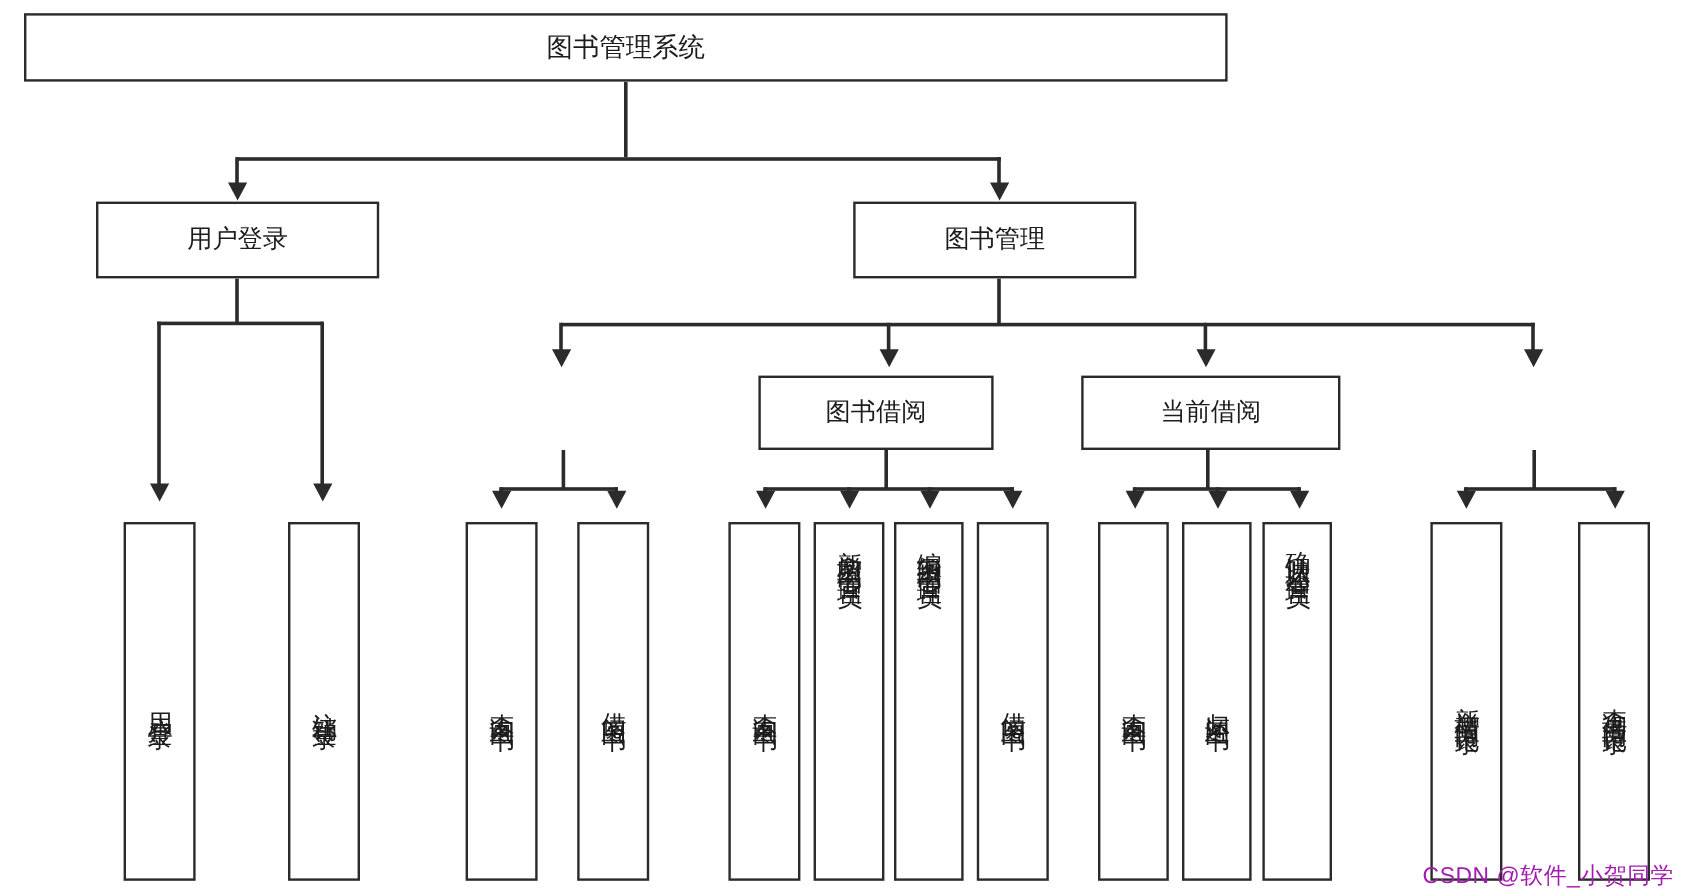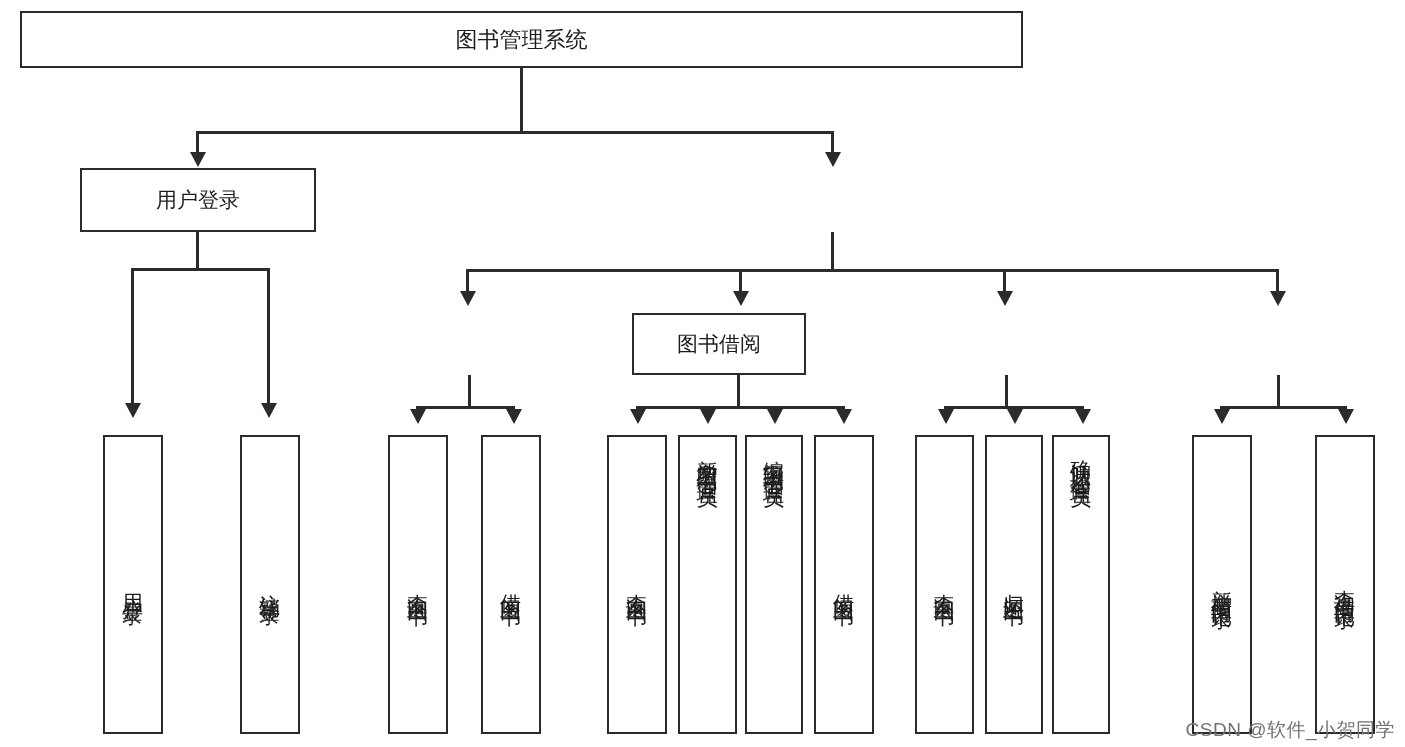--- a/index.html
+++ b/index.html
@@ -77,21 +77,21 @@
     border-right: 8px solid transparent;
     border-top: 15px solid #2b2b2b;
     z-index: 2;
   }
   
   #watermark {
     position: absolute;
     right: 10px;
     bottom: 4px;
     font-size: 19px;
-    color: #737373;
+    color: #a21caf;
     letter-spacing: 0.5px;
     z-index: 5;
     white-space: nowrap;
   }
 </style>
 </head>
 <body>
 
 <div id="canvas">
 
@@ -154,23 +154,29 @@
   <div class="arrow" style="left:1214px; top:409px;"></div>
   <div class="arrow" style="left:1338px; top:409px;"></div>
 
   <div class="node horiz root" style="left:20px; top:11px; width:1003px; height:57px;">
     <span class="lbl">图书管理系统</span>
   </div>
 
   <div class="node horiz" style="left:80px; top:168px; width:236px; height:64px;">
     <span class="lbl">用户登录</span>
   </div>
-
-  <div class="node horiz" style="left:632px; top:313px; width:174px; height:62px;">
+  <div class="node horiz" style="left:711px; top:168px; width:236px; height:64px;">
+    <span class="lbl">图书管理</span>
+  </div>
+
+  <div class="node horiz" style="left:632px; top:313px; width:196px; height:62px;">
     <span class="lbl">图书借阅</span>
+  </div>
+  <div class="node horiz" style="left:901px; top:313px; width:216px; height:62px;">
+    <span class="lbl">当前借阅</span>
   </div>
 
   <div class="node vert mid" style="left:103px; top:435px; width:60px; height:299px;">
     <span class="lbl">用户登录</span>
   </div>
   <div class="node vert mid" style="left:240px; top:435px; width:60px; height:299px;">
     <span class="lbl">注销登录</span>
   </div>
 
   <div class="node vert mid" style="left:388px; top:435px; width:60px; height:299px;">

